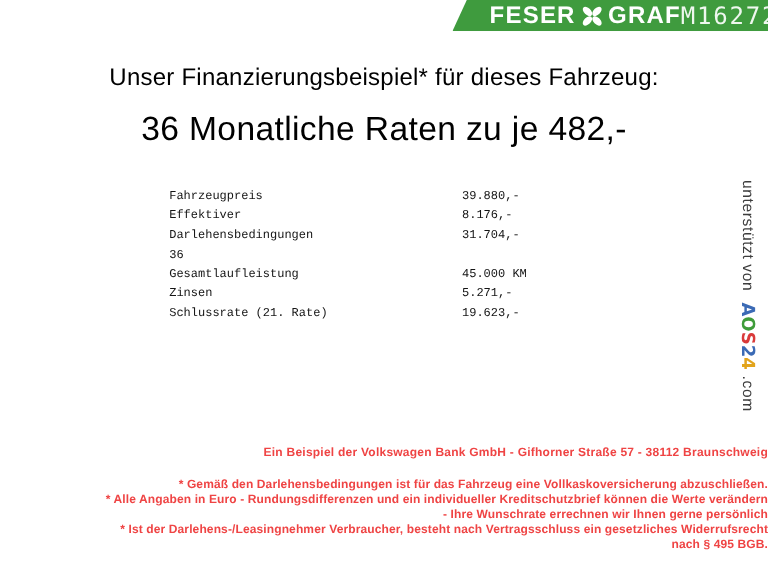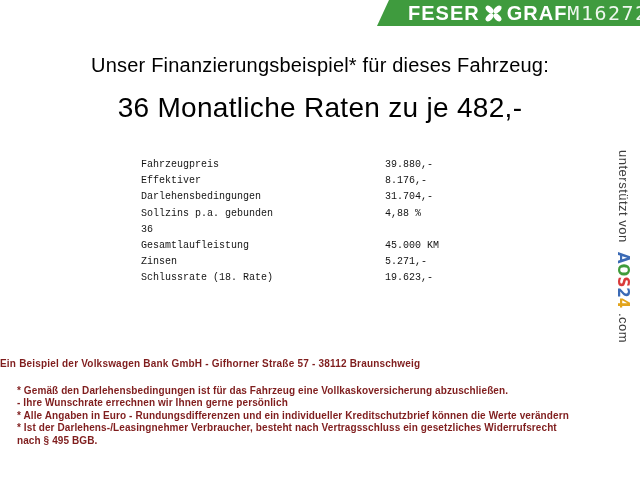--- a/index.html
+++ b/index.html
@@ -35,21 +35,21 @@
   .fvalue{white-space:nowrap;}
   
   .support{
     position:absolute;top:150px;right:8px;
     writing-mode:vertical-rl;
     font-size:13px;color:#3d3d3d;letter-spacing:0.5px;white-space:nowrap;
   }
   .aos{margin:5px 0;letter-spacing:0;}
   .aosl{font-size:15px;font-weight:bold;font-family:"DejaVu Sans", sans-serif;}
   
-  .footer{position:absolute;left:0;right:0;top:358px;text-align:left;color:#7f1d1d;}
+  .footer{position:absolute;left:0;right:0;top:372px;text-align:right;color:#ef4444;}
   .bank-line{font-size:10px;font-weight:bold;letter-spacing:0.2px;}
   .disclaimers{margin-top:16px;}
   .dline{font-size:10px;font-weight:bold;line-height:12.4px;letter-spacing:0.1px;margin-left:17px;}
 </style>
 </head>
 <body>
 
 <div class="page">
 
   <header class="banner">
@@ -85,60 +85,56 @@
       <div class="frow">
         <span class="flabel">Effektiver</span>
         <span class="fvalue">8.176,-</span>
       </div>
 
       <div class="frow">
         <span class="flabel">Darlehensbedingungen</span>
         <span class="fvalue">31.704,-</span>
       </div>
 
-      <div class="frow">
-        <span class="flabel">Sollzins p.a. gebunden</span>
-        <span class="fvalue">4,88 %</span>
-      </div>
 
 
       <div class="frow">
         <span class="fvalue">36</span>
       </div>
 
       <div class="frow">
         <span class="flabel">Gesamtlaufleistung</span>
         <span class="fvalue">45.000 KM</span>
       </div>
 
       <div class="frow">
         <span class="flabel">Zinsen</span>
         <span class="fvalue">5.271,-</span>
       </div>
 
 
       <div class="frow">
-        <span class="flabel">Schlussrate (18. Rate)</span>
+        <span class="flabel">Schlussrate (21. Rate)</span>
         <span class="fvalue">19.623,-</span>
       </div>
     </section>
 
   <aside class="support">
     <span>unterstützt von </span><span class="aos"><b class="aosl" style="color: rgb(59, 106, 181);">A</b><b class="aosl" style="color: rgb(63, 156, 58);">O</b><b class="aosl" style="color: rgb(217, 58, 58);">S</b><b class="aosl" style="color: rgb(59, 106, 181);">2</b><b class="aosl" style="color: rgb(226, 164, 28);">4</b></span><span>.com</span>
   </aside>
 
   <footer class="footer">
     <div class="bank-line">Ein Beispiel der Volkswagen Bank GmbH - Gifhorner Straße 57 - 38112 Braunschweig</div>
     <div class="disclaimers">
 
         <div class="dline">* Gemäß den Darlehensbedingungen ist für das Fahrzeug eine Vollkaskoversicherung abzuschließen.</div>
 
+        <div class="dline">* Alle Angaben in Euro - Rundungsdifferenzen und ein individueller Kreditschutzbrief können die Werte verändern</div>
+
         <div class="dline">- Ihre Wunschrate errechnen wir Ihnen gerne persönlich</div>
-
-        <div class="dline">* Alle Angaben in Euro - Rundungsdifferenzen und ein individueller Kreditschutzbrief können die Werte verändern</div>
 
         <div class="dline">* Ist der Darlehens-/Leasingnehmer Verbraucher, besteht nach Vertragsschluss ein gesetzliches Widerrufsrecht</div>
 
         <div class="dline">nach § 495 BGB.</div>
       </div>
   </footer>
 
 </div>
 
 </body></html>

